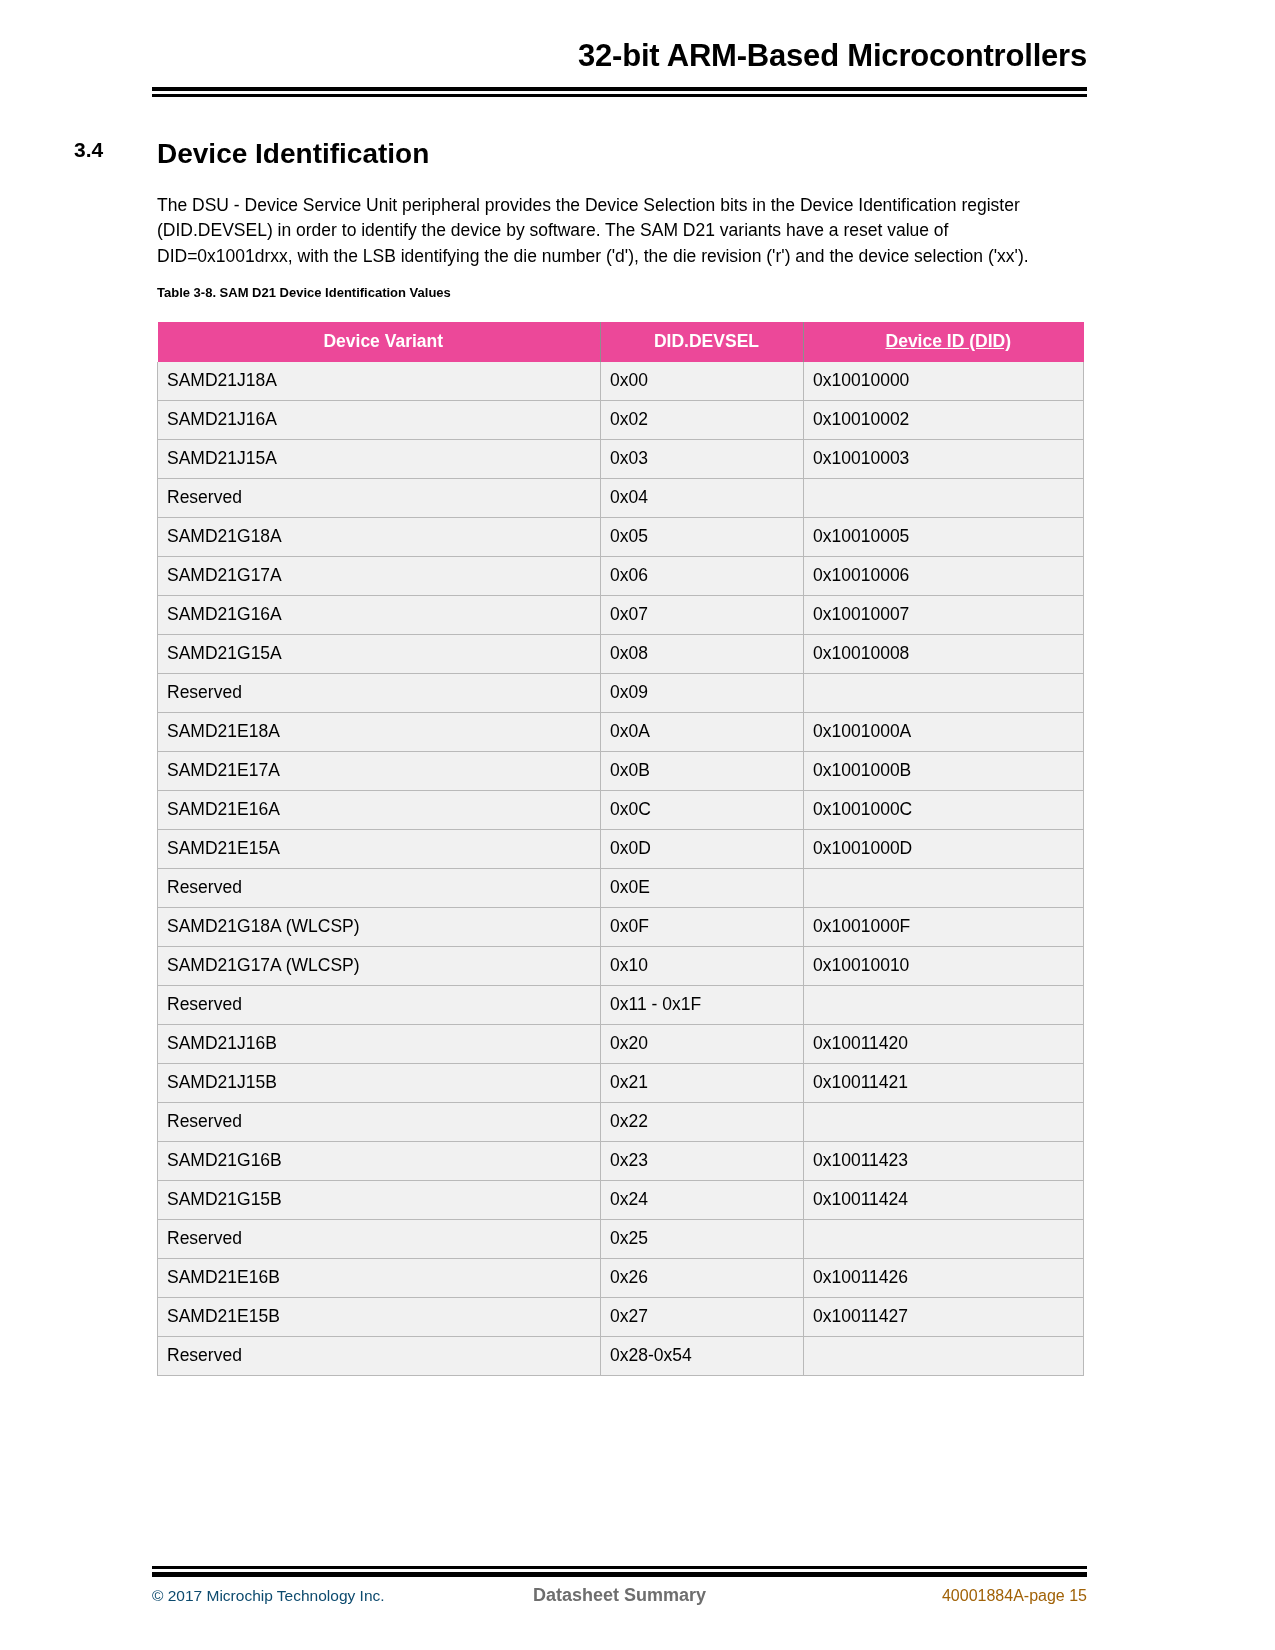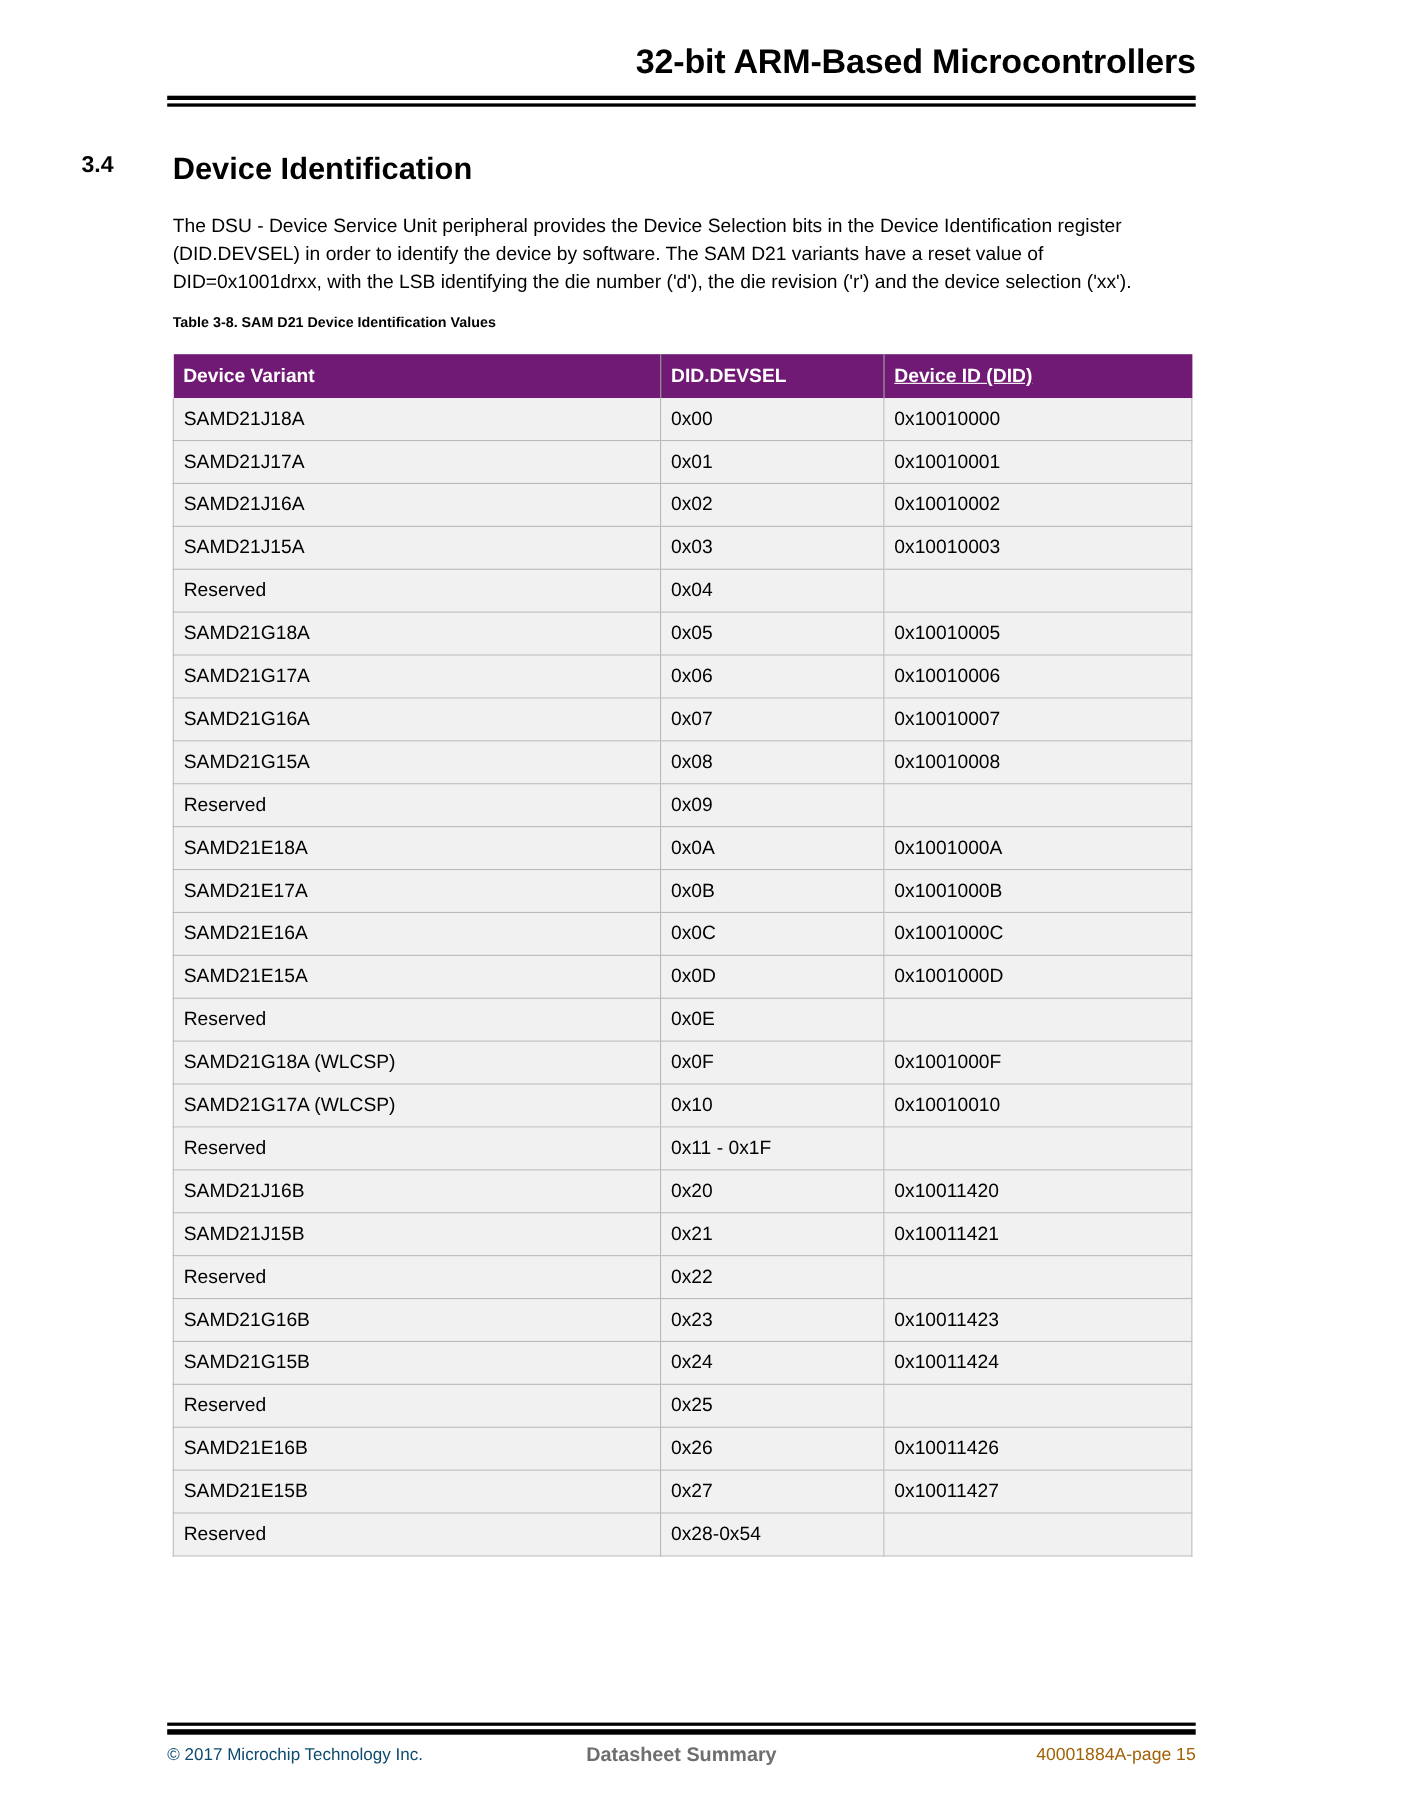--- a/index.html
+++ b/index.html
@@ -118,25 +118,25 @@
   table.did-table {
     border-collapse: collapse;
     width: 926px;
     table-layout: fixed;
   }
   table.did-table col.c1 { width: 443px; }
   table.did-table col.c2 { width: 203px; }
   table.did-table col.c3 { width: 280px; }
 
   table.did-table th {
-    background: #701a75;
+    background: #ec4899;
     color: #ffffff;
     font-size: 17.5px;
     font-weight: bold;
-    text-align: left;
+    text-align: center;
     padding: 9px 0 10px 9px;
     border-right: 1px solid #8e8e8e;
     border-bottom: none;
     vertical-align: middle;
     height: 20px;
   }
   table.did-table th:last-child { border-right: none; text-decoration: underline; }
 
   table.did-table td {
     background: #f1f1f1;
@@ -251,25 +251,20 @@
           <th>Device ID (DID)</th>
         </tr>
       </thead>
       <tbody id="table-body">
           <tr class="data-row">
             <td class="col-variant">SAMD21J18A</td>
             <td class="col-devsel">0x00</td>
             <td class="col-id">0x10010000</td>
           </tr>
           <tr class="data-row">
-            <td class="col-variant">SAMD21J17A</td>
-            <td class="col-devsel">0x01</td>
-            <td class="col-id">0x10010001</td>
-          </tr>
-          <tr class="data-row">
             <td class="col-variant">SAMD21J16A</td>
             <td class="col-devsel">0x02</td>
             <td class="col-id">0x10010002</td>
           </tr>
           <tr class="data-row">
             <td class="col-variant">SAMD21J15A</td>
             <td class="col-devsel">0x03</td>
             <td class="col-id">0x10010003</td>
           </tr>
           <tr class="data-row">

